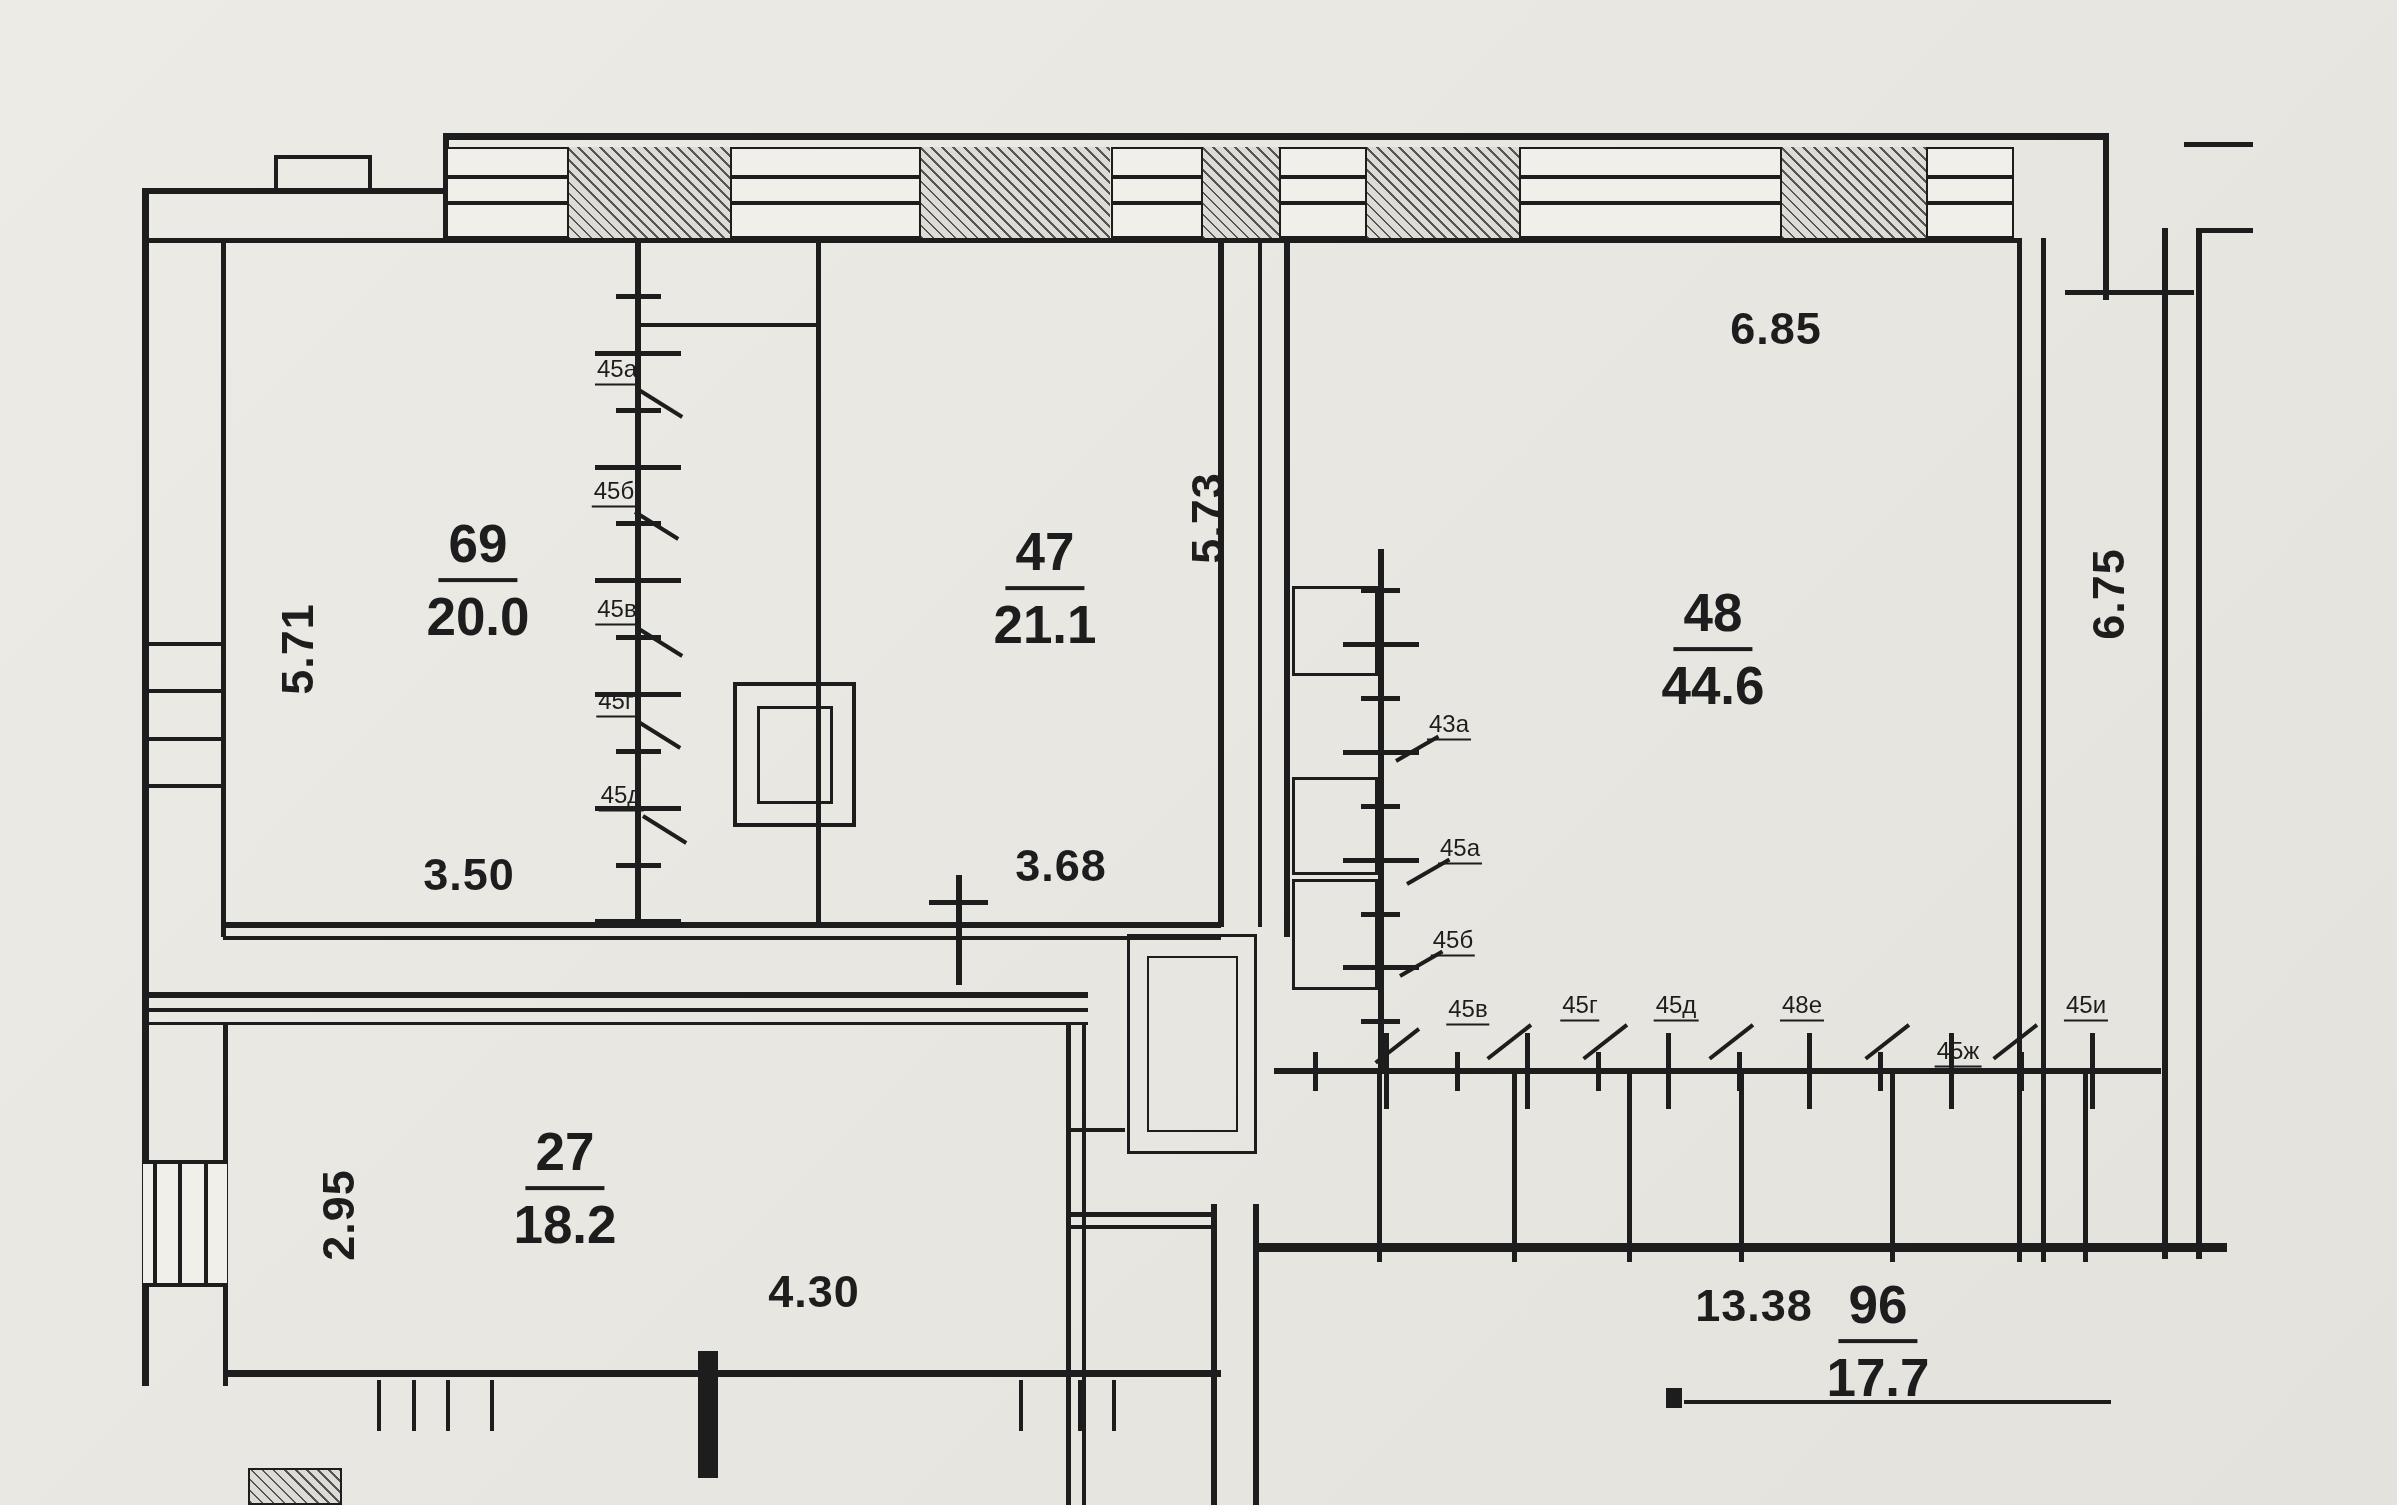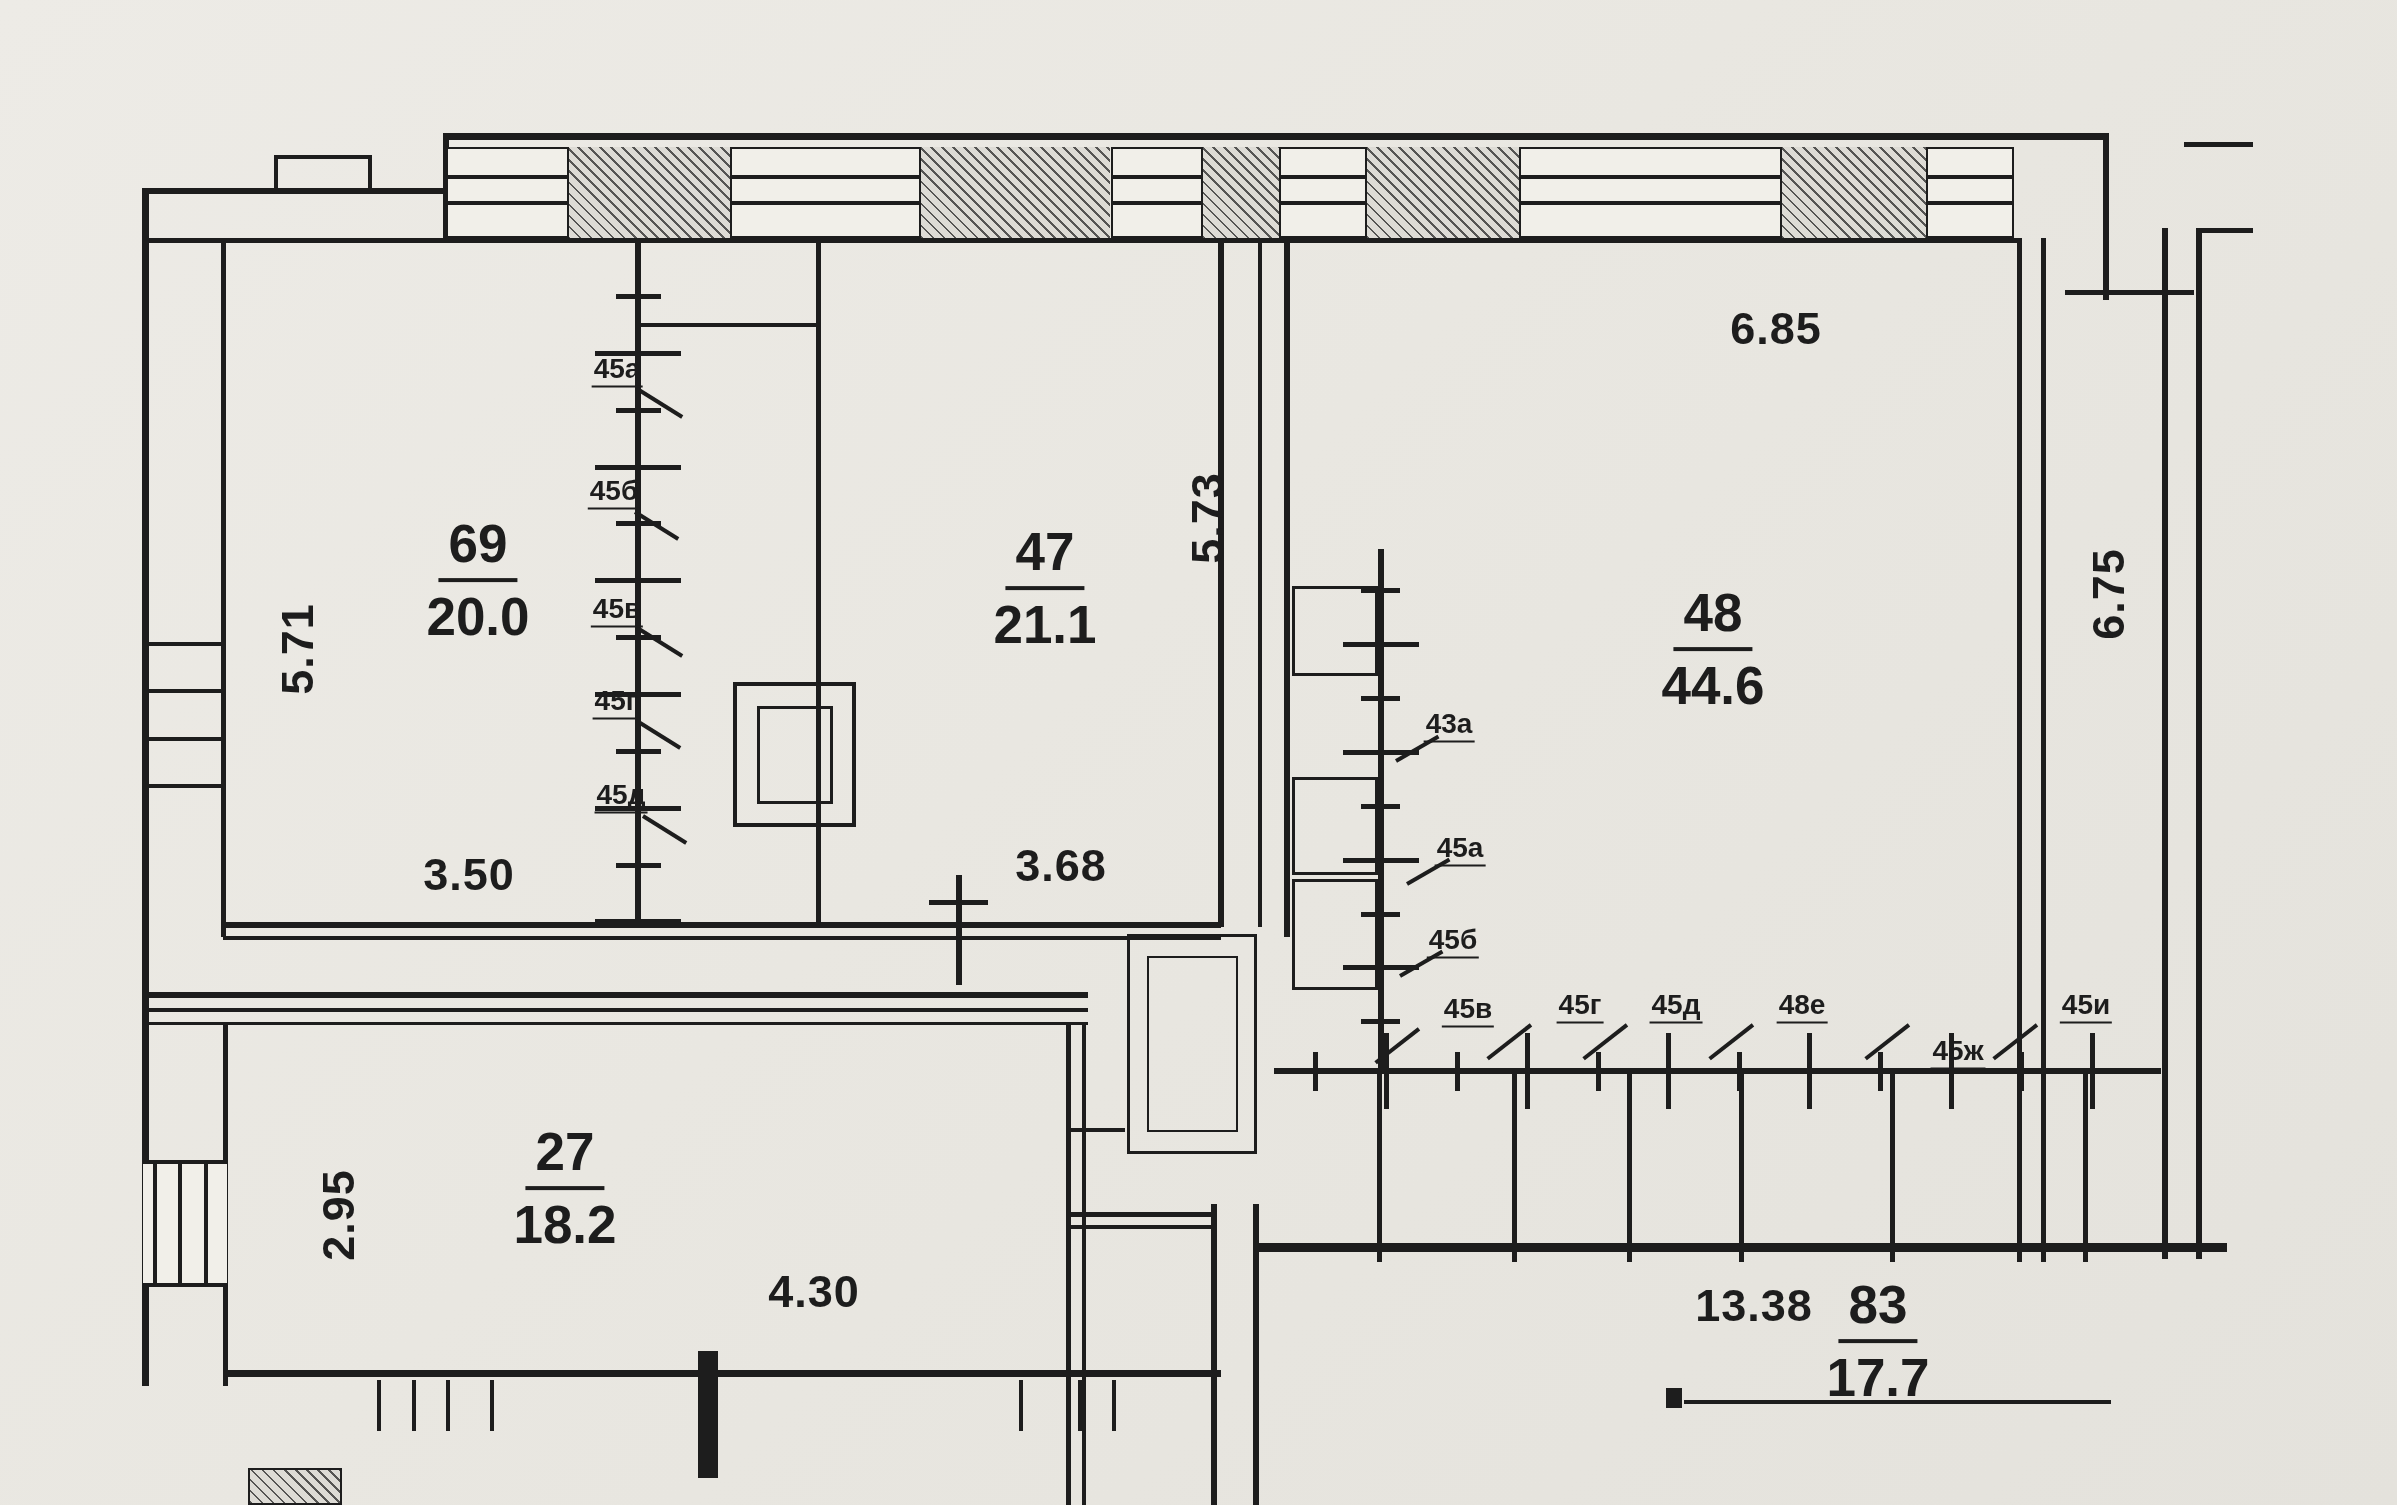--- a/index.html
+++ b/index.html
@@ -17,21 +17,21 @@
   .win { position:absolute; border:2.9px solid #1d1d1d; background:#f1efe9; }
   .win .pane { position:absolute; left:0; width:100%; height:3.9px; background:#1d1d1d; }
   .hatch { background: repeating-linear-gradient(45deg, rgba(35,35,35,.75) 0 2px, rgba(220,218,212,.9) 2px 7.8px); }
   .lbl { position:absolute; font-weight:bold; white-space:nowrap;
          transform:translate(-50%,-50%); letter-spacing:1px; }
   .rot { transform:translate(-50%,-50%) rotate(-90deg); }
   .dim { font-size:45px; }
   .frac { position:absolute; transform:translate(-50%,-50%); text-align:center; font-weight:bold; }
   .frac .num { display:inline-block; font-size:53px; border-bottom:4.9px solid #1d1d1d; padding:0 9.8px 3.9px; }
   .frac .den { display:block; font-size:53px; padding-top:3.9px; }
-  .tag { position:absolute; transform:translate(-50%,-50%); font-size:28px; font-weight:bold;
+  .tag { position:absolute; transform:translate(-50%,-50%); font-size:24px; font-weight:normal;
          border-bottom:2.9px solid #1d1d1d; padding:0 2px 1px; white-space:nowrap; }
   .leader { position:absolute; height:3.9px; background:#1d1d1d; transform-origin:left center; }
   #watermark { position:absolute; transform:translate(-50%,-50%); font-size:123px; font-weight:bold;
          letter-spacing:9.8px; opacity:.55; }
 </style>
 </head>
 <body>
 
 <div id="plan">
 
@@ -161,21 +161,21 @@
   </div>
   <div class="frac" style="left:1713px;top:649px;">
     <span class="num">48</span>
     <span class="den">44.6</span>
   </div>
   <div class="frac" style="left:565px;top:1188px;">
     <span class="num">27</span>
     <span class="den">18.2</span>
   </div>
   <div class="frac" style="left:1878px;top:1341px;">
-    <span class="num">83</span>
+    <span class="num">96</span>
     <span class="den">17.7</span>
   </div>
 
   <div class="lbl dim rot" style="left:298px;top:649px;">5.71</div>
   <div class="lbl dim" style="left:469px;top:875px;">3.50</div>
   <div class="lbl dim rot" style="left:1208px;top:518px;">5.73</div>
   <div class="lbl dim" style="left:1061px;top:866px;">3.68</div>
   <div class="lbl dim" style="left:1776px;top:308px;margin-top:21px;">6.85</div>
   <div class="lbl dim rot" style="left:2109px;top:594px;">6.75</div>
   <div class="lbl dim rot" style="left:339px;top:1215px;">2.95</div>

